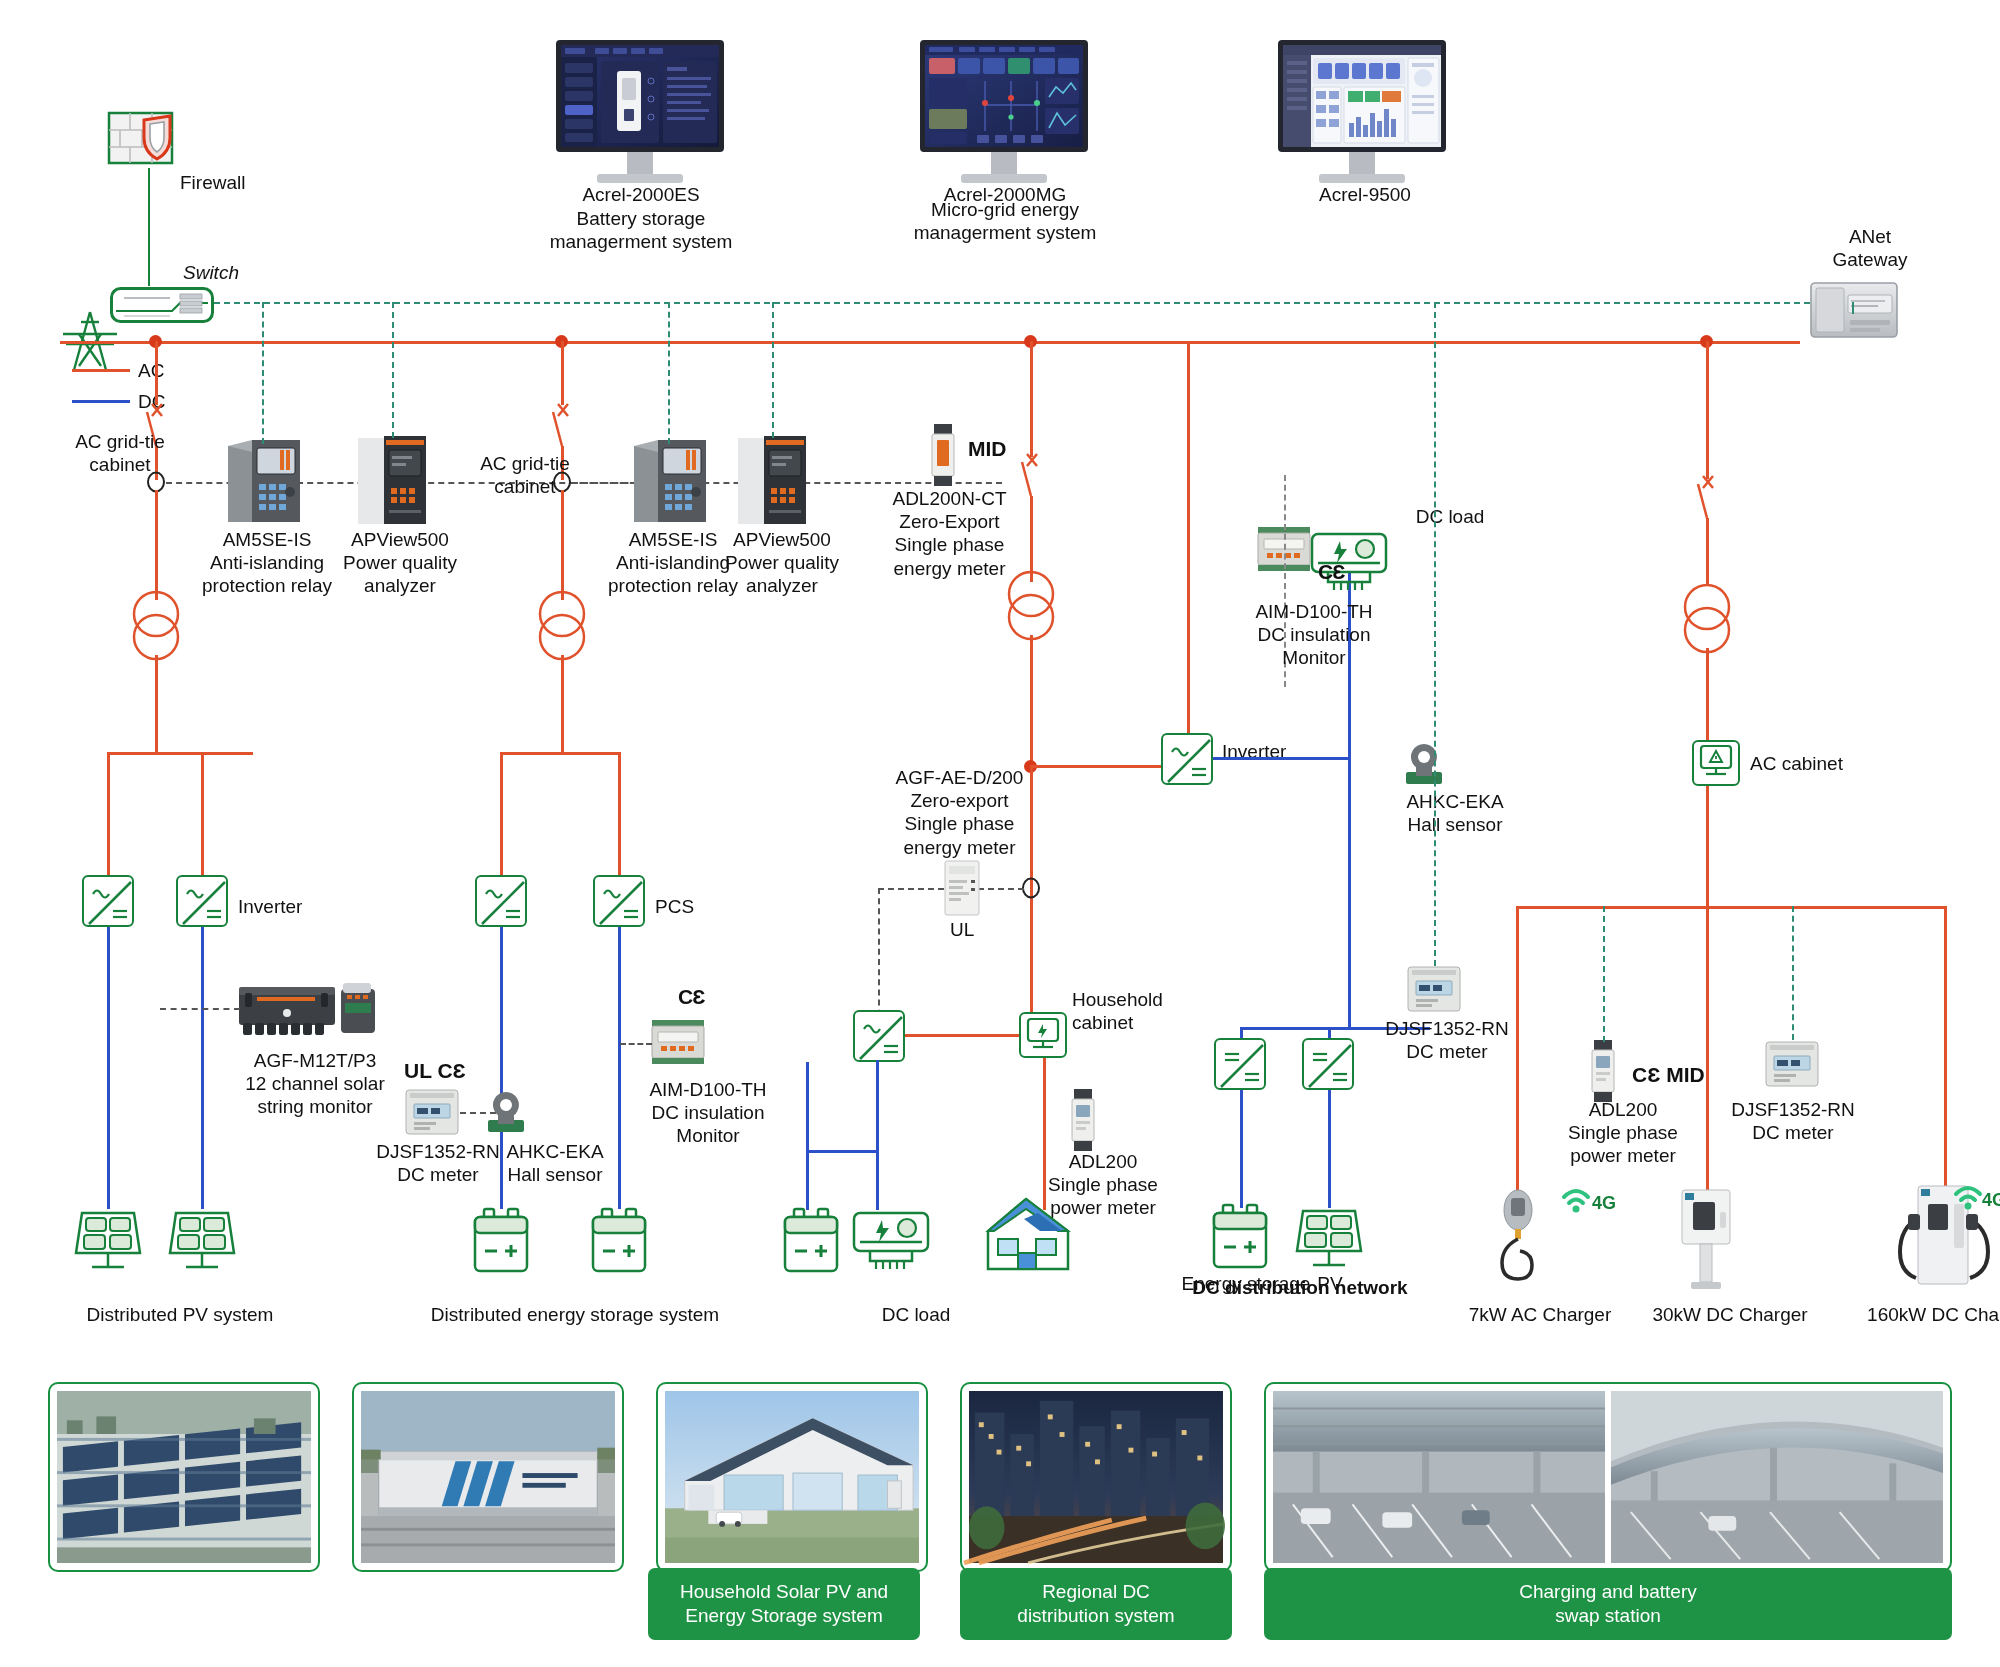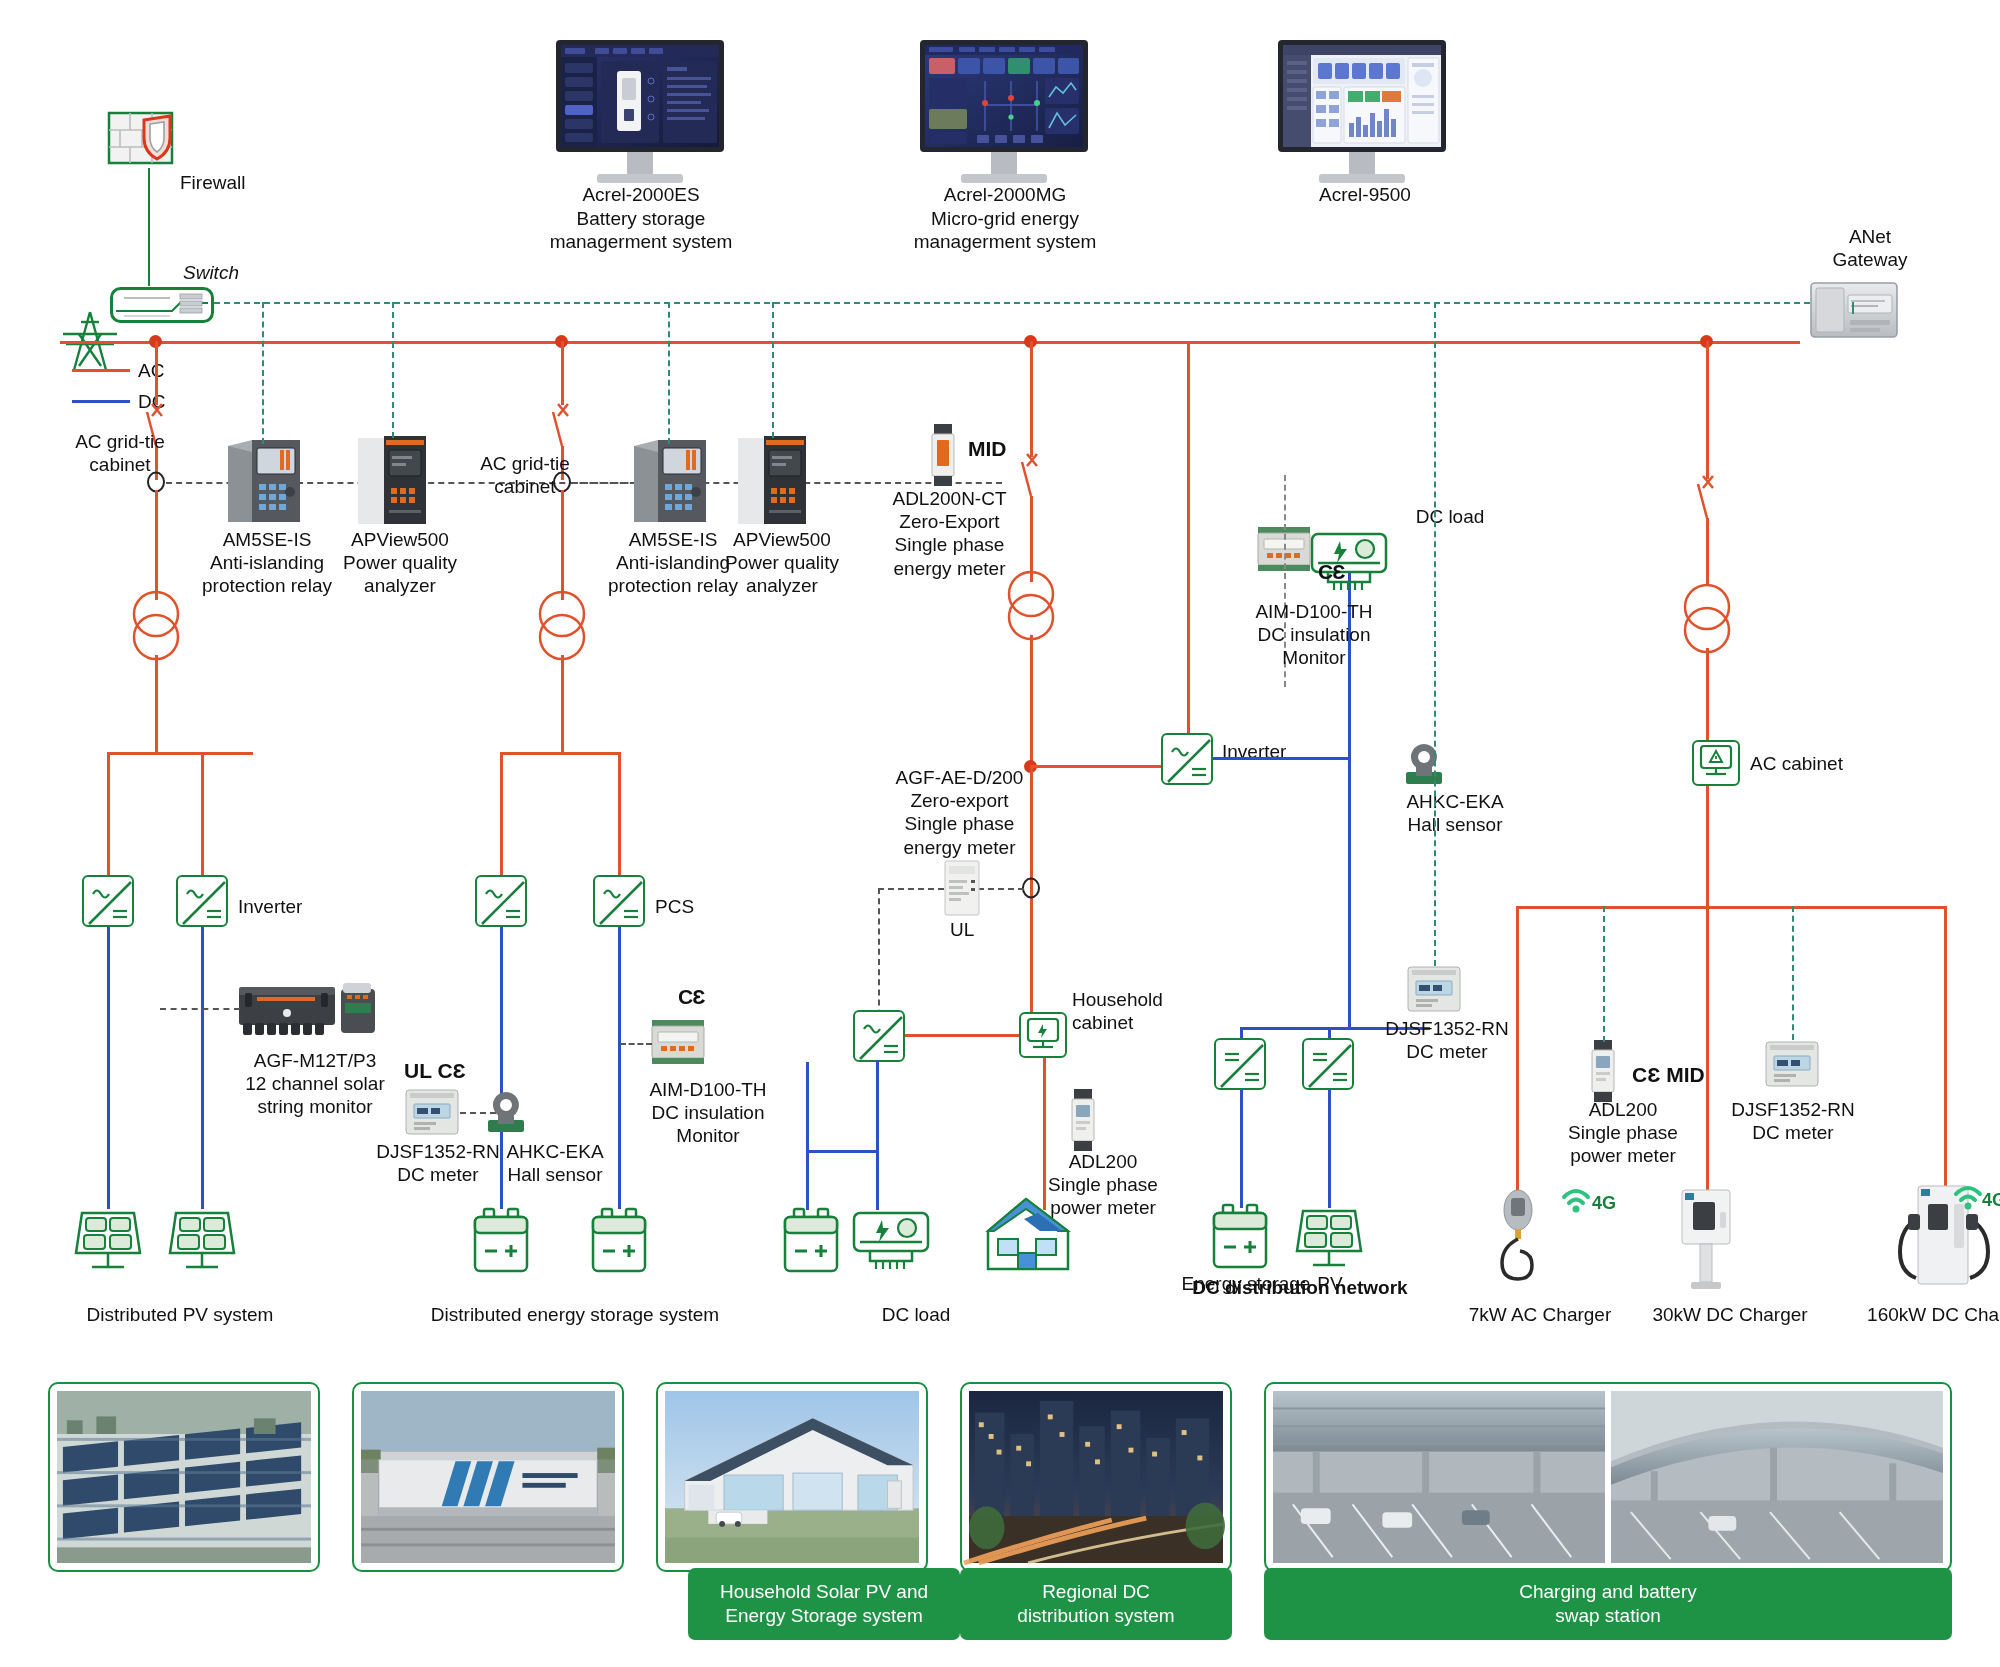--- a/index.html
+++ b/index.html
@@ -270,21 +270,21 @@
             <rect x="70" y="90" width="12" height="8" rx="1"></rect>
           <rect x="88" y="90" width="12" height="8" rx="1"></rect>
             <rect x="106" y="90" width="12" height="8" rx="1"></rect>
           </g>
       </svg>
     </div>
     <div class="mon-neck" style="width:26px; height:22px;"></div>
     <div class="mon-base" style="width:86px; height:9px;"></div>
   </div>
   <div class="lbl" style="left:880px; top:183px; width:250px;">Acrel-2000MG</div>
-  <div class="lbl" style="left:850px; top:207px; width:310px;">Micro-grid energy
+  <div class="lbl" style="left:850px; top:198px; width:310px;">Micro-grid energy
 managerment system</div>
 
   <div class="monitor" style="left:1278px; top:40px;">
     <div class="mon-screen" style="width:168px; height:112px;">
       <svg width="158" height="102" viewBox="0 0 158 102">
         <rect width="158" height="102" fill="#eef1f6"></rect>
         <rect x="0" y="0" width="158" height="10" fill="#3d4466"></rect>
         <rect x="0" y="10" width="28" height="92" fill="#454c6e"></rect>
         <g fill="#5a6188">
             <rect x="4" y="16" width="20" height="4"></rect>
@@ -1217,21 +1217,21 @@
         </g>
       <g fill="#ffffff" stroke="#c8ccd0">
           <rect x="52" y="124" width="26" height="12" rx="3"></rect>
         </g>
       <circle cx="58" cy="136" r="3" fill="#45494d"></circle>
         <circle cx="74" cy="136" r="3" fill="#45494d"></circle>
       <rect x="226" y="92" width="14" height="28" fill="#e6e8ea" stroke="#bfc3c7"></rect>
       <rect x="0" y="150" width="258" height="26" fill="#8ba47c"></rect>
     </svg>
   </div>
-  <div class="photocap" style="left:688px; top:1568px; width:272px; height:72px;">Household Solar PV and
+  <div class="photocap" style="left:648px; top:1568px; width:272px; height:72px;">Household Solar PV and
 Energy Storage system</div>
 
   <div class="phototile" style="left:960px; top:1382px; width:272px; height:190px;">
     <svg class="photoimg" viewBox="0 0 258 176" preserveAspectRatio="none">
       <rect width="258" height="176" fill="url(#gNight)"></rect>
       <g fill="#2b3a55">
         <rect x="6" y="22" width="30" height="110"></rect>
           <rect x="42" y="44" width="24" height="88"></rect>
         <rect x="72" y="10" width="34" height="122"></rect>
           <rect x="112" y="36" width="26" height="96"></rect>

